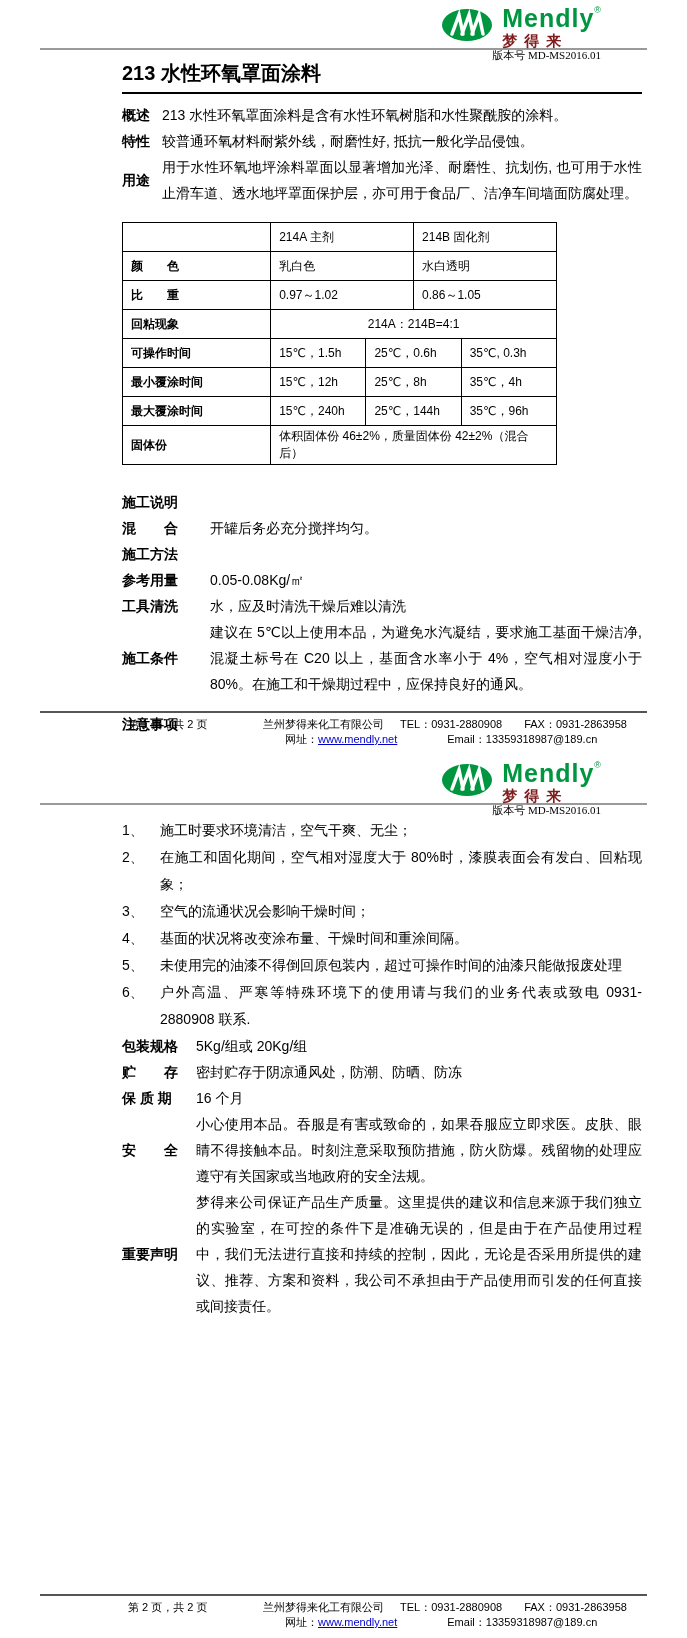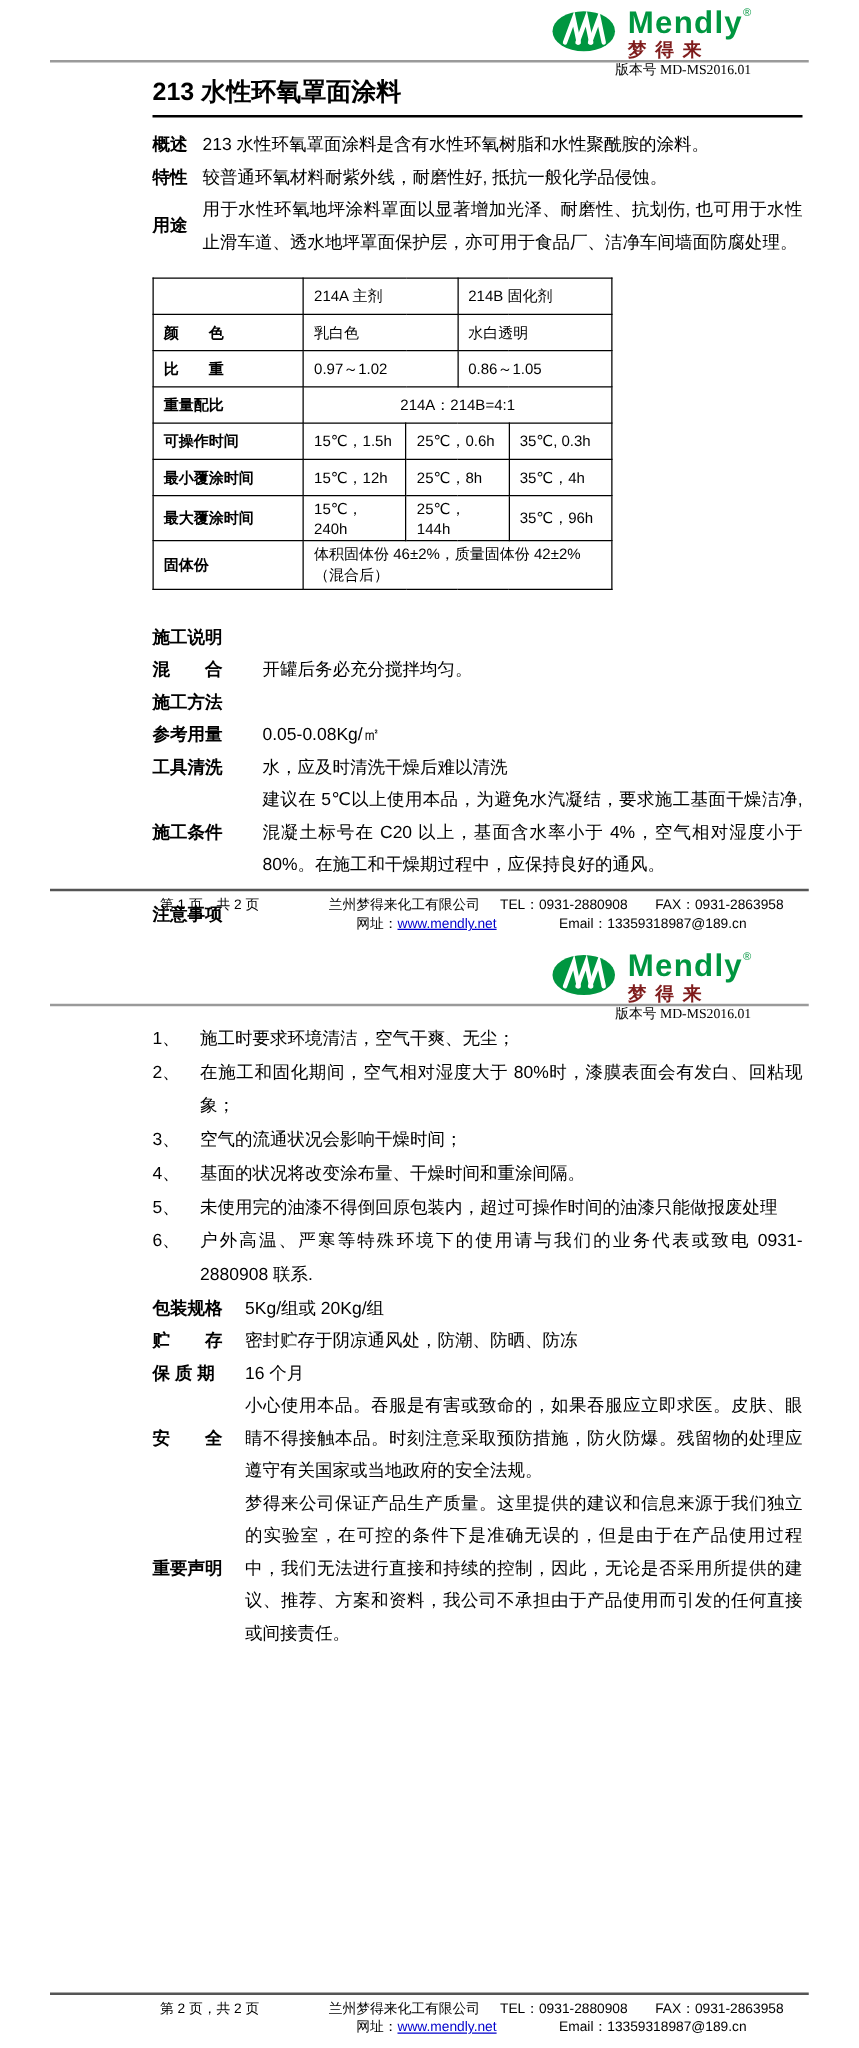--- a/index.html
+++ b/index.html
@@ -33,21 +33,21 @@
   .lbl-s{width:40px;}
   .lbl-m{width:88px;}
   .lbl-p2{width:74px;}
   .row .txt{flex:1;}
   .sec1{margin-top:8px;}
   .h-bold{font-weight:bold;line-height:26px;}
   .mt14{margin-top:14px;}
   .mt24{margin-top:24px;}
 
   
-  table.spec{border-collapse:collapse;margin-top:16px;width:368px;
+  table.spec{border-collapse:collapse;margin-top:16px;width:435px;
              font-size:12px;}
   table.spec td{border:1px solid #000;height:24px;padding:2px 8px;
                 vertical-align:middle;text-align:left;}
   table.spec td.tl{font-weight:bold;}
   table.spec td.center{text-align:center;}
 
   
   .nrow{display:flex;line-height:27px;text-align:justify;}
   .nrow .num{flex:none;width:38px;}
   .nrow .txt{flex:1;}
@@ -125,21 +125,21 @@
         <td class="tl">颜　　色</td>
         <td colspan="3">乳白色</td>
         <td colspan="3">水白透明</td>
       </tr>
       <tr>
         <td class="tl">比　　重</td>
         <td colspan="3">0.97～1.02</td>
         <td colspan="3">0.86～1.05</td>
       </tr>
       <tr>
-        <td class="tl">重量配比</td>
+        <td class="tl">回粘现象</td>
         <td colspan="6" class="center">214A：214B=4:1</td>
       </tr>
       <tr>
         <td class="tl">可操作时间</td>
         <td colspan="2">15℃，1.5h</td>
         <td colspan="2">25℃，0.6h</td>
         <td colspan="2">35℃, 0.3h</td>
       </tr>
       <tr>
         <td class="tl">最小覆涂时间</td>

